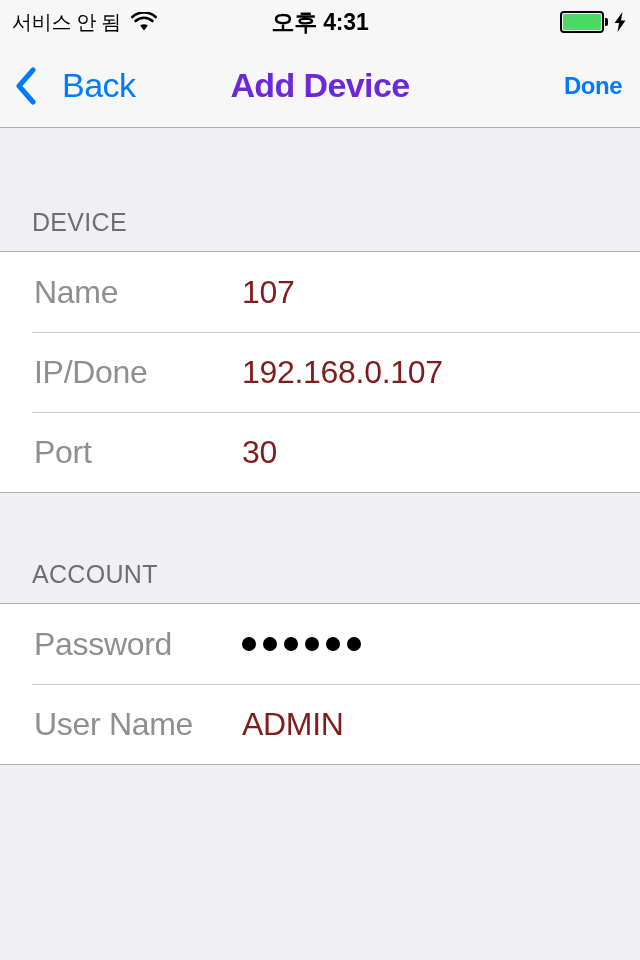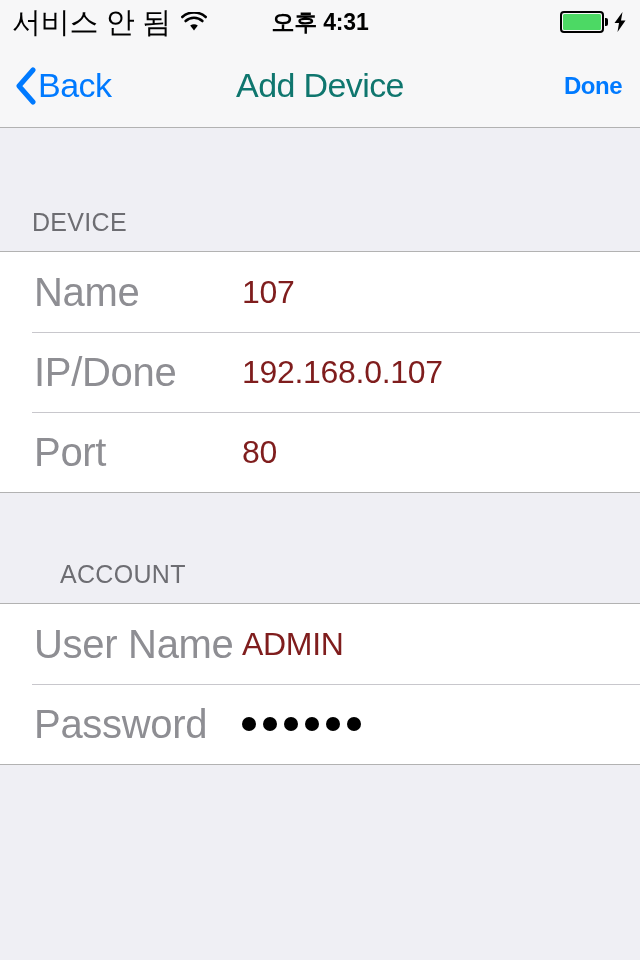--- a/index.html
+++ b/index.html
@@ -15,21 +15,21 @@
   
   .status-bar {
     position:absolute; top:0; left:0; width:640px; height:44px;
     background:#F7F7F8;
     display:flex; align-items:center;
   }
   .sb-left {
     position:absolute; left:12px; top:0; height:44px;
     display:flex; align-items:center; gap:10px;
   }
-  .sb-carrier { font-size:29px; color:#000; letter-spacing:-0.3px; line-height:1; }
+  .sb-carrier { font-size:20px; color:#000; letter-spacing:-0.3px; line-height:1; }
   .wifi-icon { width:26px; height:20px; display:block; }
   .sb-center {
     position:absolute; left:0; width:640px; top:0; height:44px;
     display:flex; align-items:center; justify-content:center;
   }
   .sb-time { font-size:23px; font-weight:bold; color:#000; letter-spacing:-0.2px; }
   .sb-right {
     position:absolute; right:12px; top:0; height:44px;
     display:flex; align-items:center; gap:4px;
   }
@@ -49,66 +49,66 @@
   .bolt-icon { width:16px; height:22px; display:block; }
 
   
   .nav-bar {
     position:absolute; top:44px; left:0; width:640px; height:84px;
     background:#F7F7F8;
     border-bottom:1px solid #B2B2B2;
   }
   .nav-back {
     position:absolute; left:14px; top:0; height:83px;
-    display:flex; align-items:center; gap:0; cursor:pointer;
+    display:flex; align-items:center; gap:24px; cursor:pointer;
   }
   .chevron-left { width:24px; height:38px; display:block; }
   .nav-back-label { font-size:34px; color:#007AFF; letter-spacing:-0.5px; }
   .nav-title {
     position:absolute; left:0; top:0; width:640px; height:83px;
     display:flex; align-items:center; justify-content:center;
-    font-size:34px; font-weight:normal; color:#0f766e; letter-spacing:-0.6px;
+    font-size:34px; font-weight:bold; color:#6d28d9; letter-spacing:-0.6px;
   }
   .nav-done {
     position:absolute; right:18px; top:0; height:83px;
     display:flex; align-items:center;
     font-size:24px; font-weight:bold; color:#007AFF; letter-spacing:-0.5px;
     cursor:pointer;
   }
 
   
   .content {
     position:absolute; top:141px; left:0; width:640px; bottom:0;
     background:#EFEFF4;
   }
   .section-header {
     display:flex; align-items:flex-end;
     padding:0 0 14px 32px;
     color:#6D6D72; font-size:25px; letter-spacing:0.3px;
   }
   .section-header.first { height:110px; }
-  .section-header.second { height:110px;margin-left:28px; }
+  .section-header.second { height:110px; }
 
   .table-group {
     background:#FFFFFF;
     border-top:1px solid #B2B2B2;
     border-bottom:1px solid #B2B2B2;
   }
   .cell {
     position:relative; height:80px;
     display:flex; align-items:center;
     padding-left:34px;
     background:#FFFFFF;
   }
   .cell + .cell::before {
     content:""; position:absolute; left:32px; right:0; top:0;
     height:1px; background:#C8C7CC;
   }
   .cell-label {
-    font-size:40px; color:#8E8E93; letter-spacing:-0.3px;
+    font-size:32px; color:#8E8E93; letter-spacing:-0.3px;
     white-space:nowrap;
   }
   .cell-value {
     position:absolute; left:242px;
     font-size:32px; color:#7f1d1d; letter-spacing:-0.3px;
     white-space:nowrap;
   }
   .cell-value.pw {
     display:flex; align-items:center; gap:7px;
     letter-spacing:0;
@@ -175,43 +175,43 @@
         <span class="cell-value">107</span>
       </div>
 
       <div class="cell">
         <span class="cell-label">IP/Done</span>
         <span class="cell-value">192.168.0.107</span>
       </div>
 
       <div class="cell">
         <span class="cell-label">Port</span>
-        <span class="cell-value">80</span>
+        <span class="cell-value">30</span>
       </div>
 
     </div>
 
     <div class="section-header second">ACCOUNT</div>
     <div class="table-group">
 
       <div class="cell">
+        <span class="cell-label">Password</span>
+        <span class="cell-value pw" id="pw-dots">
+            <span class="pw-dot"></span>
+            <span class="pw-dot"></span>
+            <span class="pw-dot"></span>
+            <span class="pw-dot"></span>
+            <span class="pw-dot"></span>
+            <span class="pw-dot"></span>
+          </span>
+      </div>
+
+      <div class="cell">
         <span class="cell-label">User Name</span>
         <span class="cell-value">ADMIN</span>
       </div>
 
-      <div class="cell">
-        <span class="cell-label">Password</span>
-        <span class="cell-value pw" id="pw-dots">
-            <span class="pw-dot"></span>
-            <span class="pw-dot"></span>
-            <span class="pw-dot"></span>
-            <span class="pw-dot"></span>
-            <span class="pw-dot"></span>
-            <span class="pw-dot"></span>
-          </span>
-      </div>
-
     </div>
 
     <div class="filler"></div>
   </div>
 
 </div>
 
 </body></html>

